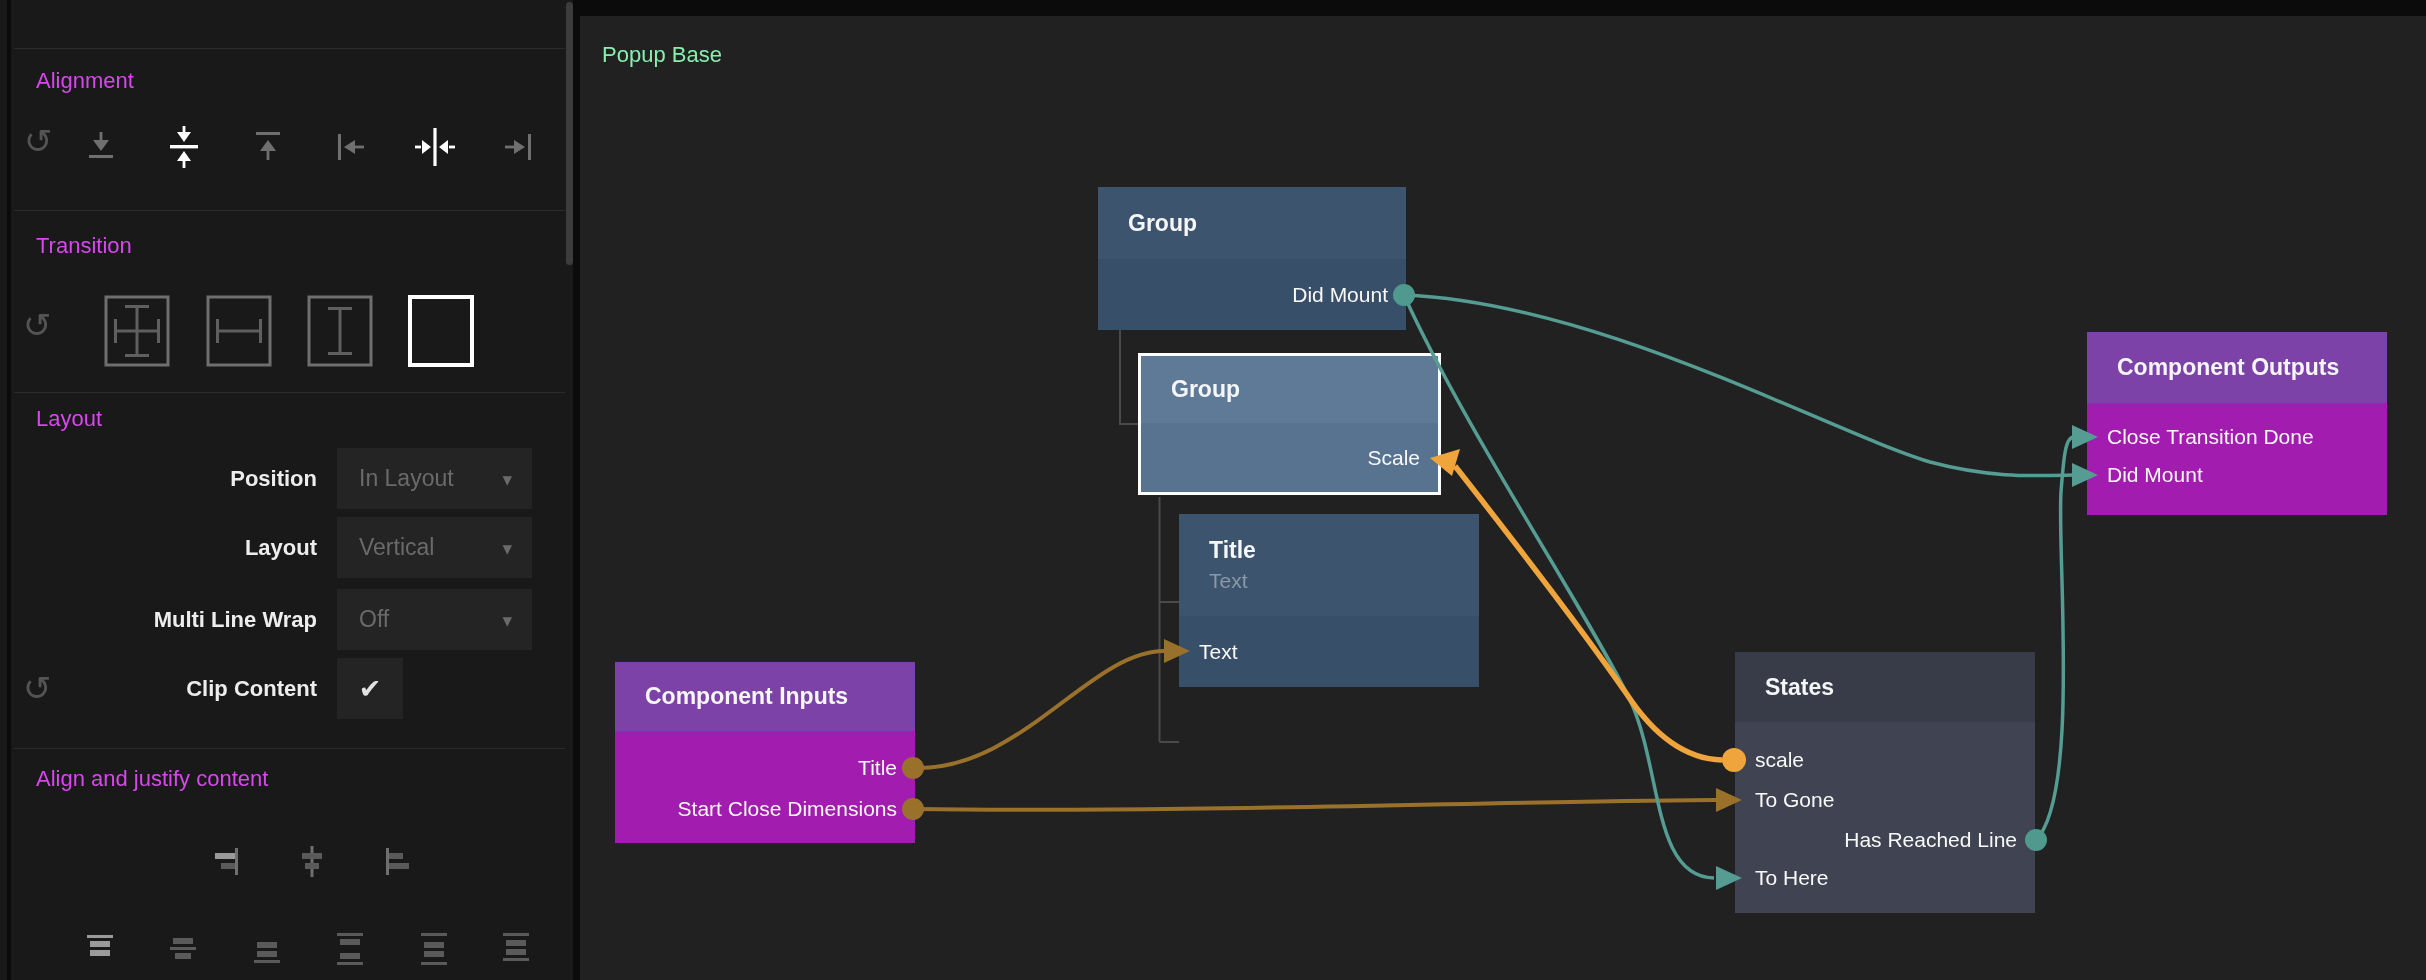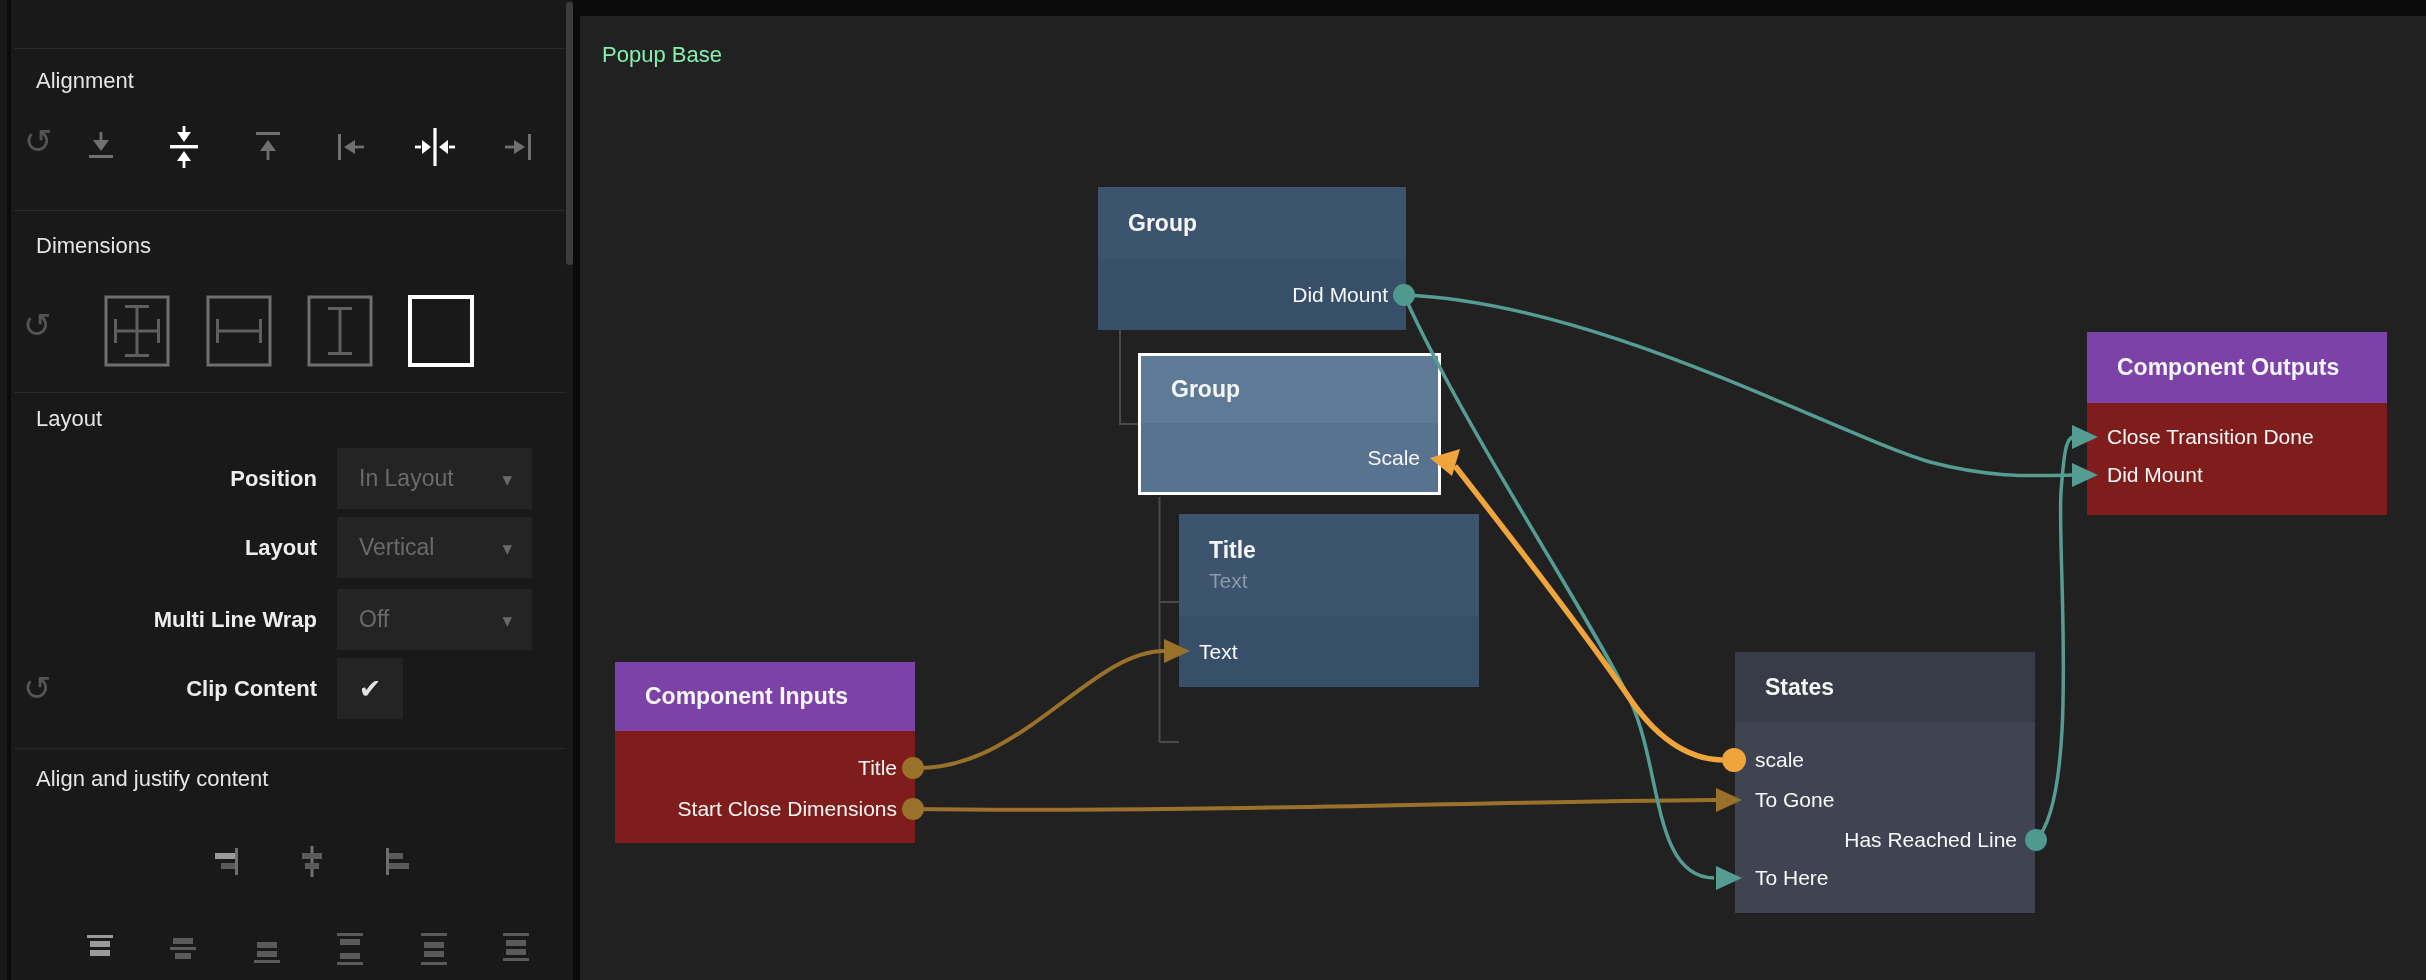--- a/index.html
+++ b/index.html
@@ -2,21 +2,21 @@
 <html><head>
 <meta charset="utf-8">
 <style>
   html,body{margin:0;padding:0;background:#0b0b0b;}
   .screen{position:relative;width:2426px;height:980px;background:#0b0b0b;overflow:hidden;
           font-family:"Liberation Sans",sans-serif;-webkit-font-smoothing:antialiased;}
   
   .sidebar{position:absolute;left:0;top:0;width:573px;height:980px;background:#191919;}
   .sb-edge{position:absolute;left:7px;top:0;width:4px;height:980px;background:#0b0b0b;}
   .sb-div{position:absolute;left:14px;width:551px;height:1px;background:#2b2b2b;}
-  .sec-title{position:absolute;left:36px;font-size:22px;color:#e5e5e5;}
+  .sec-title{position:absolute;left:36px;font-size:22px;color:#d946ef;}
   .icbtn{position:absolute;display:block;cursor:pointer;}
   .reset{position:absolute;font-size:34px;color:#545454;line-height:1;}
   .ic .st{fill:#6f6f6f;}
   .ic.on .st{fill:#ffffff;}
   .boxic .fr{fill:none;stroke:#6f6f6f;stroke-width:3;}
   .boxic .bm{fill:#5f5f5f;}
   .boxic.on .fr{stroke:#ffffff;stroke-width:4;}
   .aj .b{fill:#5a5a5a;}
   .aj .b2{fill:#9a9a9a;}
   .aj .bl{fill:#6f6f6f;}
@@ -33,21 +33,21 @@
   .canvas-title{position:absolute;left:602px;top:42px;font-size:22px;color:#86efac;}
   .node{position:absolute;box-sizing:border-box;cursor:pointer;}
   .node .hd{display:flex;align-items:center;padding-left:30px;font-size:23px;font-weight:bold;color:#f5f6f7;box-sizing:border-box;}
   .node .bd{position:relative;box-sizing:border-box;}
   .port{position:absolute;transform:translateY(-50%);font-size:21px;color:#f8f8f8;white-space:nowrap;}
   .port.l{left:20px;}
   .port.r{right:18px;}
   .n-blue .hd{background:#3c546d;}   .n-blue .bd{background:#384f6a;}
   .n-sel{border:3px solid #ffffff;}
   .n-sel .hd{background:#5f7a96;}    .n-sel .bd{background:#58738f;}
-  .n-purple .hd{background:#7d42a8;} .n-purple .bd{background:#7f1d1d;}
+  .n-purple .hd{background:#7d42a8;} .n-purple .bd{background:#a21caf;}
   .n-cc{background:#6f3f9d;display:flex;align-items:center;padding-left:30px;font-size:23px;font-weight:bold;color:#f5f6f7;}
   .n-states .hd{background:#383c49;} .n-states .bd{background:#404452;}
   .subt{font-size:21px;font-weight:normal;color:#8a98a7;}
   .hd2{flex-direction:column;align-items:flex-start !important;justify-content:center;gap:5px;}
   .wires{position:absolute;left:0;top:0;width:2426px;height:980px;pointer-events:none;}
 </style>
 </head>
 <body>
 
 <div class="screen">
@@ -101,21 +101,21 @@
       </svg>
     </span>
     <span class="icbtn" style="left:496px;top:124px">
       <svg class="ic" width="44" height="48" viewBox="0 0 44 48">
         <rect class="st" x="32" y="10" width="3" height="26"></rect>
           <rect class="st" x="9" y="21.6" width="9" height="2.8"></rect>
           <polygon class="st" points="18,16 18,30 29,23"></polygon>
       </svg>
     </span>
 
-    <div class="sec-title" style="top:233px">Dimensions</div>
+    <div class="sec-title" style="top:233px">Transition</div>
     <span class="reset" style="left:23px;top:308px">↺</span>
     <span class="icbtn" style="left:102px;top:293px">
       <svg class="boxic" width="70" height="76" viewBox="0 0 70 76">
         <rect class="fr" x="4" y="4" width="62" height="68"></rect>
         <rect class="bm" x="12" y="36.5" width="46" height="3"></rect>
           <rect class="bm" x="12" y="26" width="3" height="24"></rect>
           <rect class="bm" x="55" y="26" width="3" height="24"></rect>
         <rect class="bm" x="33.5" y="12" width="3" height="52"></rect>
           <rect class="bm" x="23" y="12" width="24" height="3"></rect>
           <rect class="bm" x="23" y="61" width="24" height="3"></rect>

